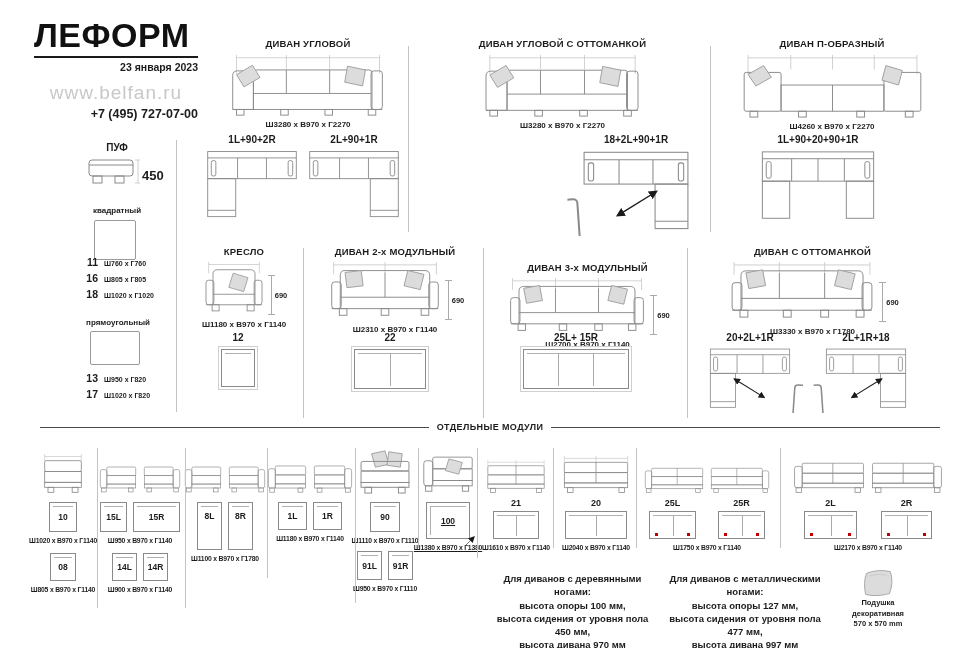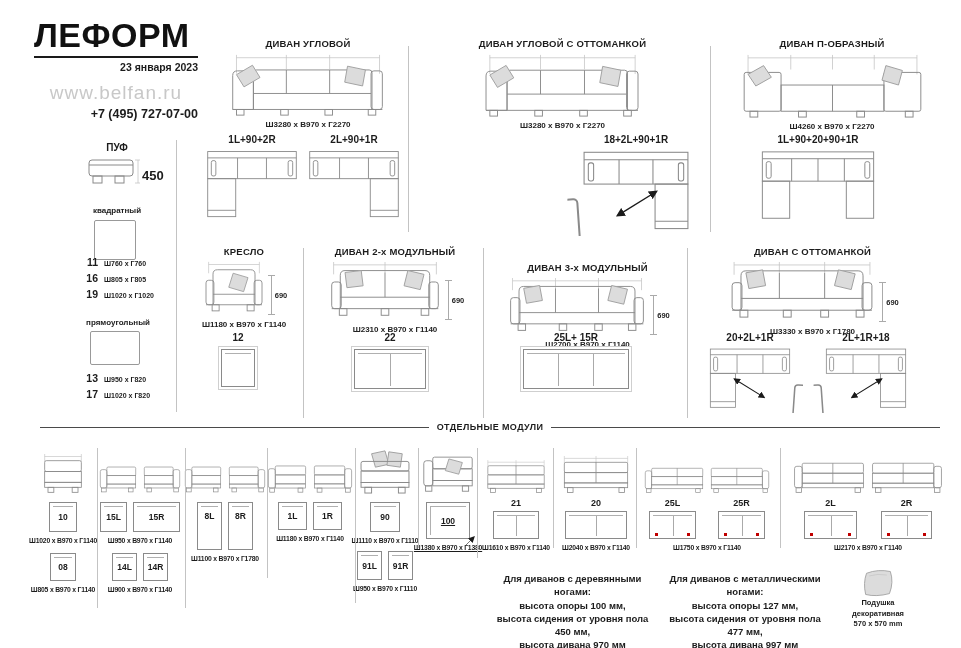--- a/index.html
+++ b/index.html
@@ -333,21 +333,21 @@
 <div class="abs" style="left:82px; top:256px; width:96px;">
   <div class="pitem">
         <b>11</b>
         <span>Ш760 x Г760</span>
       </div>
   <div class="pitem">
         <b>16</b>
         <span>Ш805 x Г805</span>
       </div>
   <div class="pitem">
-        <b>19</b>
+        <b>18</b>
         <span>Ш1020 x Г1020</span>
       </div>
 </div>
 <div class="abs sublab" style="left:78px; top:318px; width:80px;">прямоугольный</div>
 <div class="sqbox" style="left:90px; top:331px; width:50px; height:34px;"></div>
 <div class="abs" style="left:82px; top:372px; width:96px;">
   <div class="pitem">
         <b>13</b>
         <span>Ш950 x Г820</span>
       </div>

